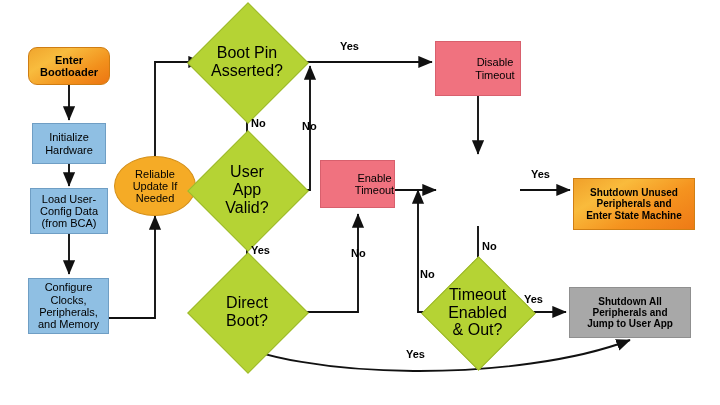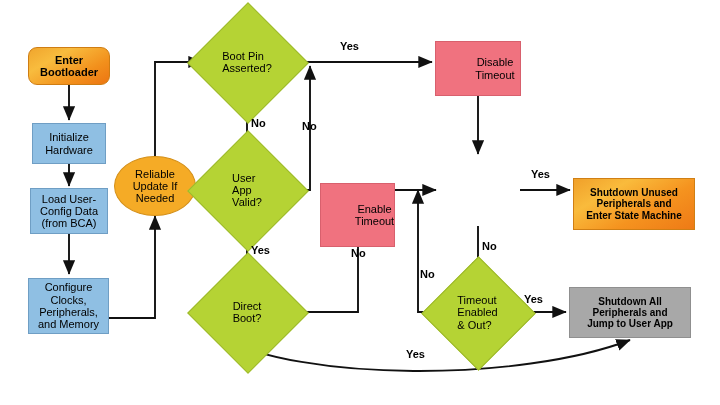--- a/index.html
+++ b/index.html
@@ -87,21 +87,22 @@
     border: 1px solid #9cb82c;
     transform: rotate(45deg);
   }
   .diamond .dlabel {
     position: absolute;
     left: 0; top: 0;
     width: 100%; height: 100%;
     display: flex;
     align-items: center;
     justify-content: center;
-    font-size: 11px;
+    text-align: center;
+    font-size: 16px;
     color: #000;
     line-height: 1.12;
     white-space: pre-line;
   }
   .edge-label {
     position: absolute;
     font-family: "Liberation Sans", sans-serif;
     font-size: 11px;
     font-weight: bold;
     color: #000000;
@@ -192,21 +193,21 @@
   <div class="diamond" style="left:205px; top:148px; width:84px; height:84px;">
     <div class="dshape"></div>
     <div class="dlabel">User
 App
 Valid?</div>
   </div>
 
   <div class="node act" style="left:435px; top:41px; width:86px; height:55px;">Disable
 Timeout</div>
 
-  <div class="node act" style="left:320px; top:183px; width:75px; height:64px;">Enable
+  <div class="node act" style="left:320px; top:160px; width:75px; height:48px;">Enable
 Timeout</div>
 
 
   <div class="diamond" style="left:438px; top:273px; width:79px; height:79px;">
     <div class="dshape"></div>
     <div class="dlabel">Timeout
 Enabled
 &amp; Out?</div>
   </div>
 

